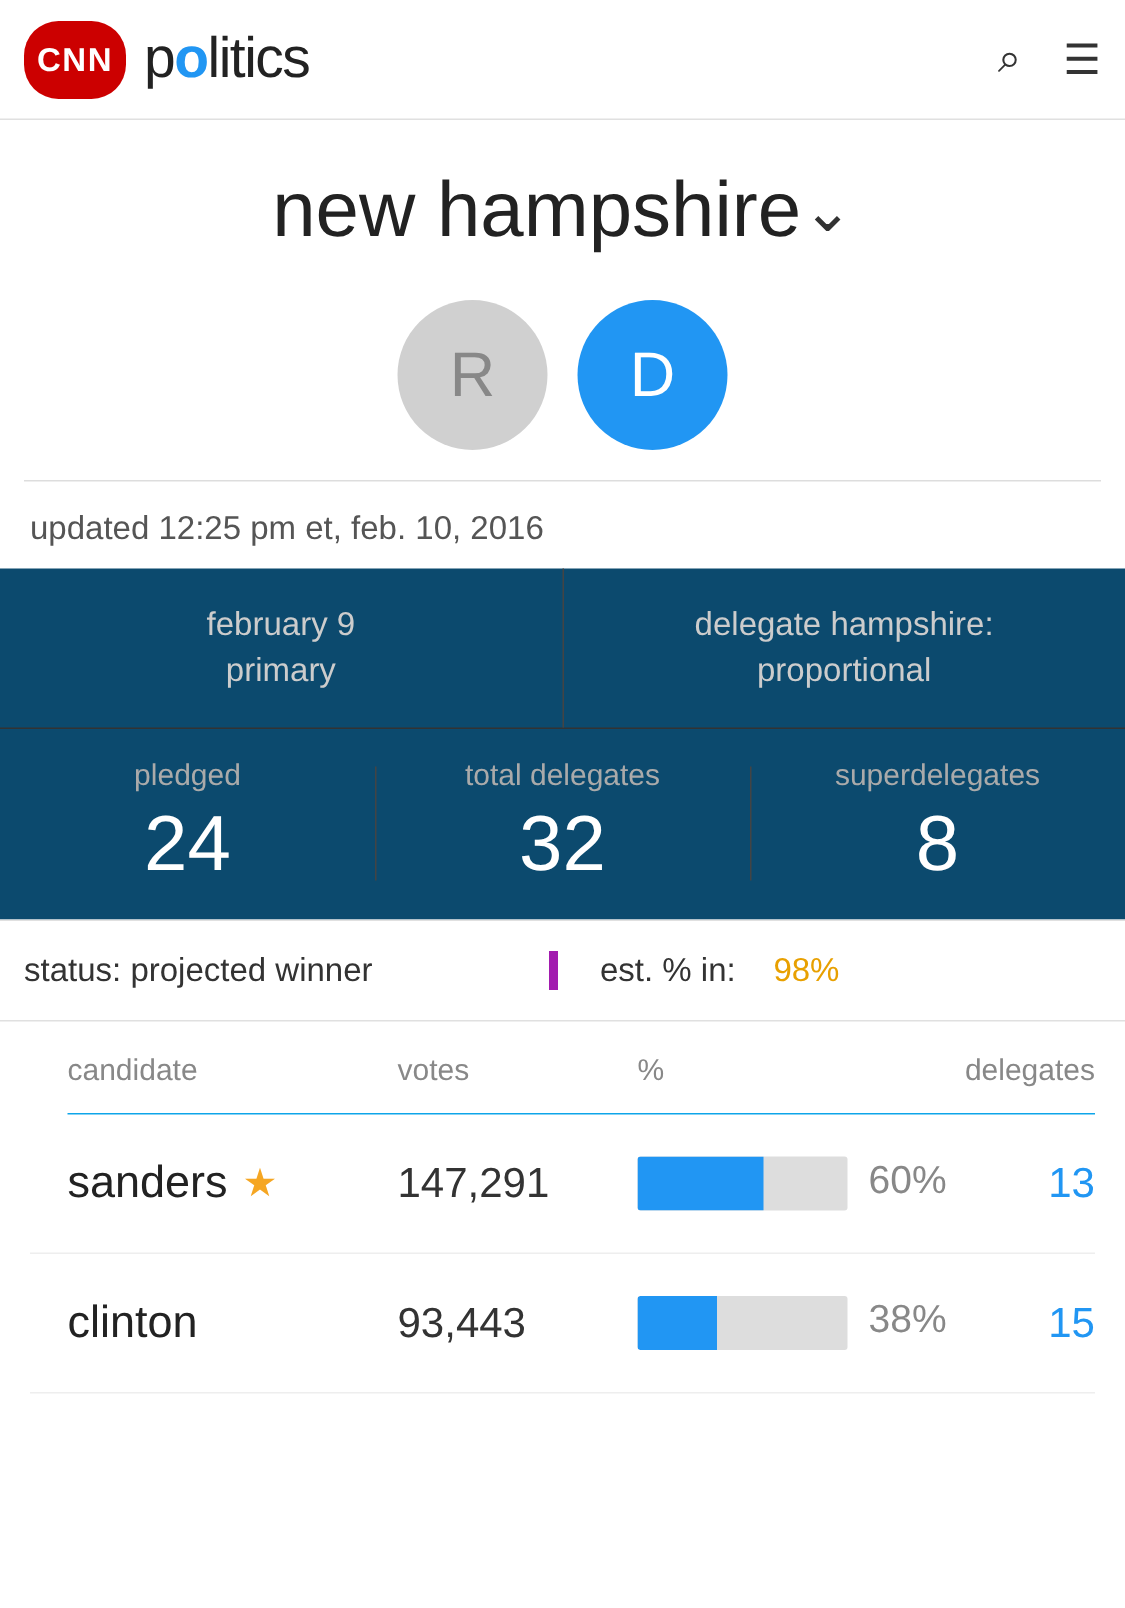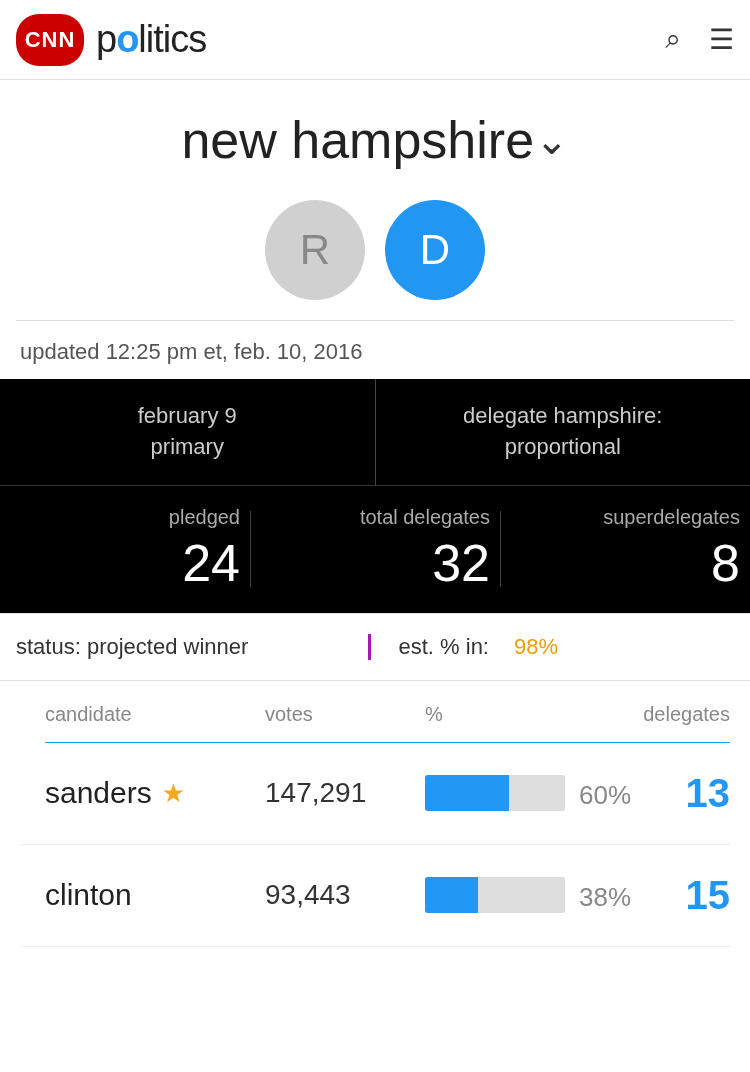--- a/index.html
+++ b/index.html
@@ -114,21 +114,21 @@
 
     
     .updated-text {
       padding: 18px 20px 14px;
       font-size: 22px;
       color: #555;
     }
 
     
     .info-box {
-      background: #000000;
+      background: #0c4a6e;
       margin: 0;
       color: #ccc;
     }
     .info-box-top {
       display: flex;
       align-items: center;
       border-bottom: 1px solid #333;
     }
     .info-box-top-left {
       flex: 1;
@@ -146,21 +146,21 @@
       font-size: 22px;
       color: #ccc;
       line-height: 1.4;
     }
     .info-box-bottom {
       display: flex;
       align-items: stretch;
     }
     .info-stat {
       flex: 1;
-      text-align: right;
+      text-align: center;
       padding: 20px 10px 24px;
       position: relative;
     }
     .info-stat + .info-stat::before {
       content: '';
       position: absolute;
       left: 0;
       top: 20%;
       height: 60%;
       width: 1px;
@@ -183,21 +183,21 @@
       display: flex;
       align-items: center;
       border-top: 1px solid #e0e0e0;
       border-bottom: 1px solid #e0e0e0;
       padding: 20px 16px;
     }
     .status-left {
       flex: 1;
       font-size: 22px;
       color: #333;
-      border-right: 3px solid #a21caf;
+      border-right: 6px solid #a21caf;
       padding-right: 16px;
     }
     .status-right {
       flex: 1;
       font-size: 22px;
       color: #333;
       padding-left: 28px;
     }
     .status-pct {
       color: #e8a000;
@@ -244,21 +244,21 @@
       font-size: 26px;
     }
     .candidate-votes {
       flex: 0 0 160px;
       font-size: 28px;
       color: #333;
     }
     .candidate-pct-area {
       flex: 1;
       display: flex;
-      align-items: flex-end;
+      align-items: flex-start;
       gap: 14px;
     }
     .pct-bar-container {
       display: flex;
       align-items: center;
       width: 140px;
       height: 36px;
       background: #ddd;
       border-radius: 2px;
       overflow: hidden;
@@ -268,22 +268,22 @@
       background: #2196F3;
       border-radius: 2px 0 0 2px;
     }
     .pct-text {
       font-size: 26px;
       color: #888;
     }
     .candidate-delegates {
       flex: 0 0 80px;
       text-align: right;
-      font-size: 40px;
-      font-weight: 700;
+      font-size: 28px;
+      font-weight: 400;
       color: #2196F3;
     }
   </style>
 </head>
 <body>
 
 <header class="header">
   <div class="header-left">
     <div class="cnn-logo">CNN</div>
     <div class="politics-title">p<span class="i-dot" style="color:#2196F3">o</span>litics</div>

